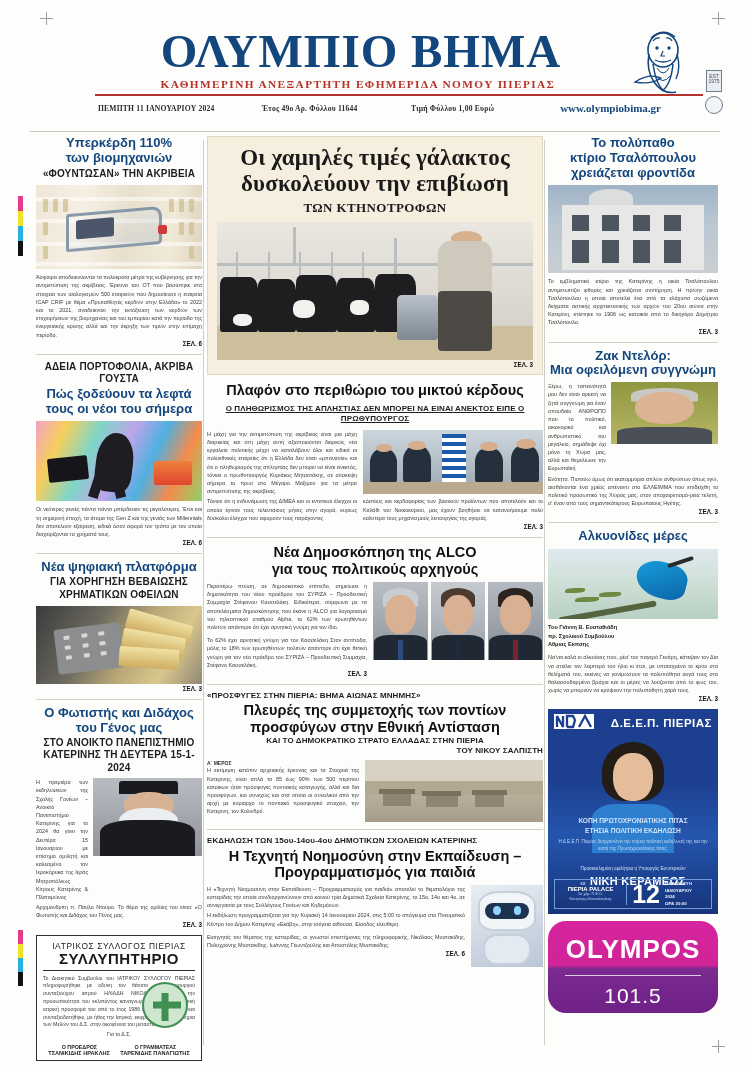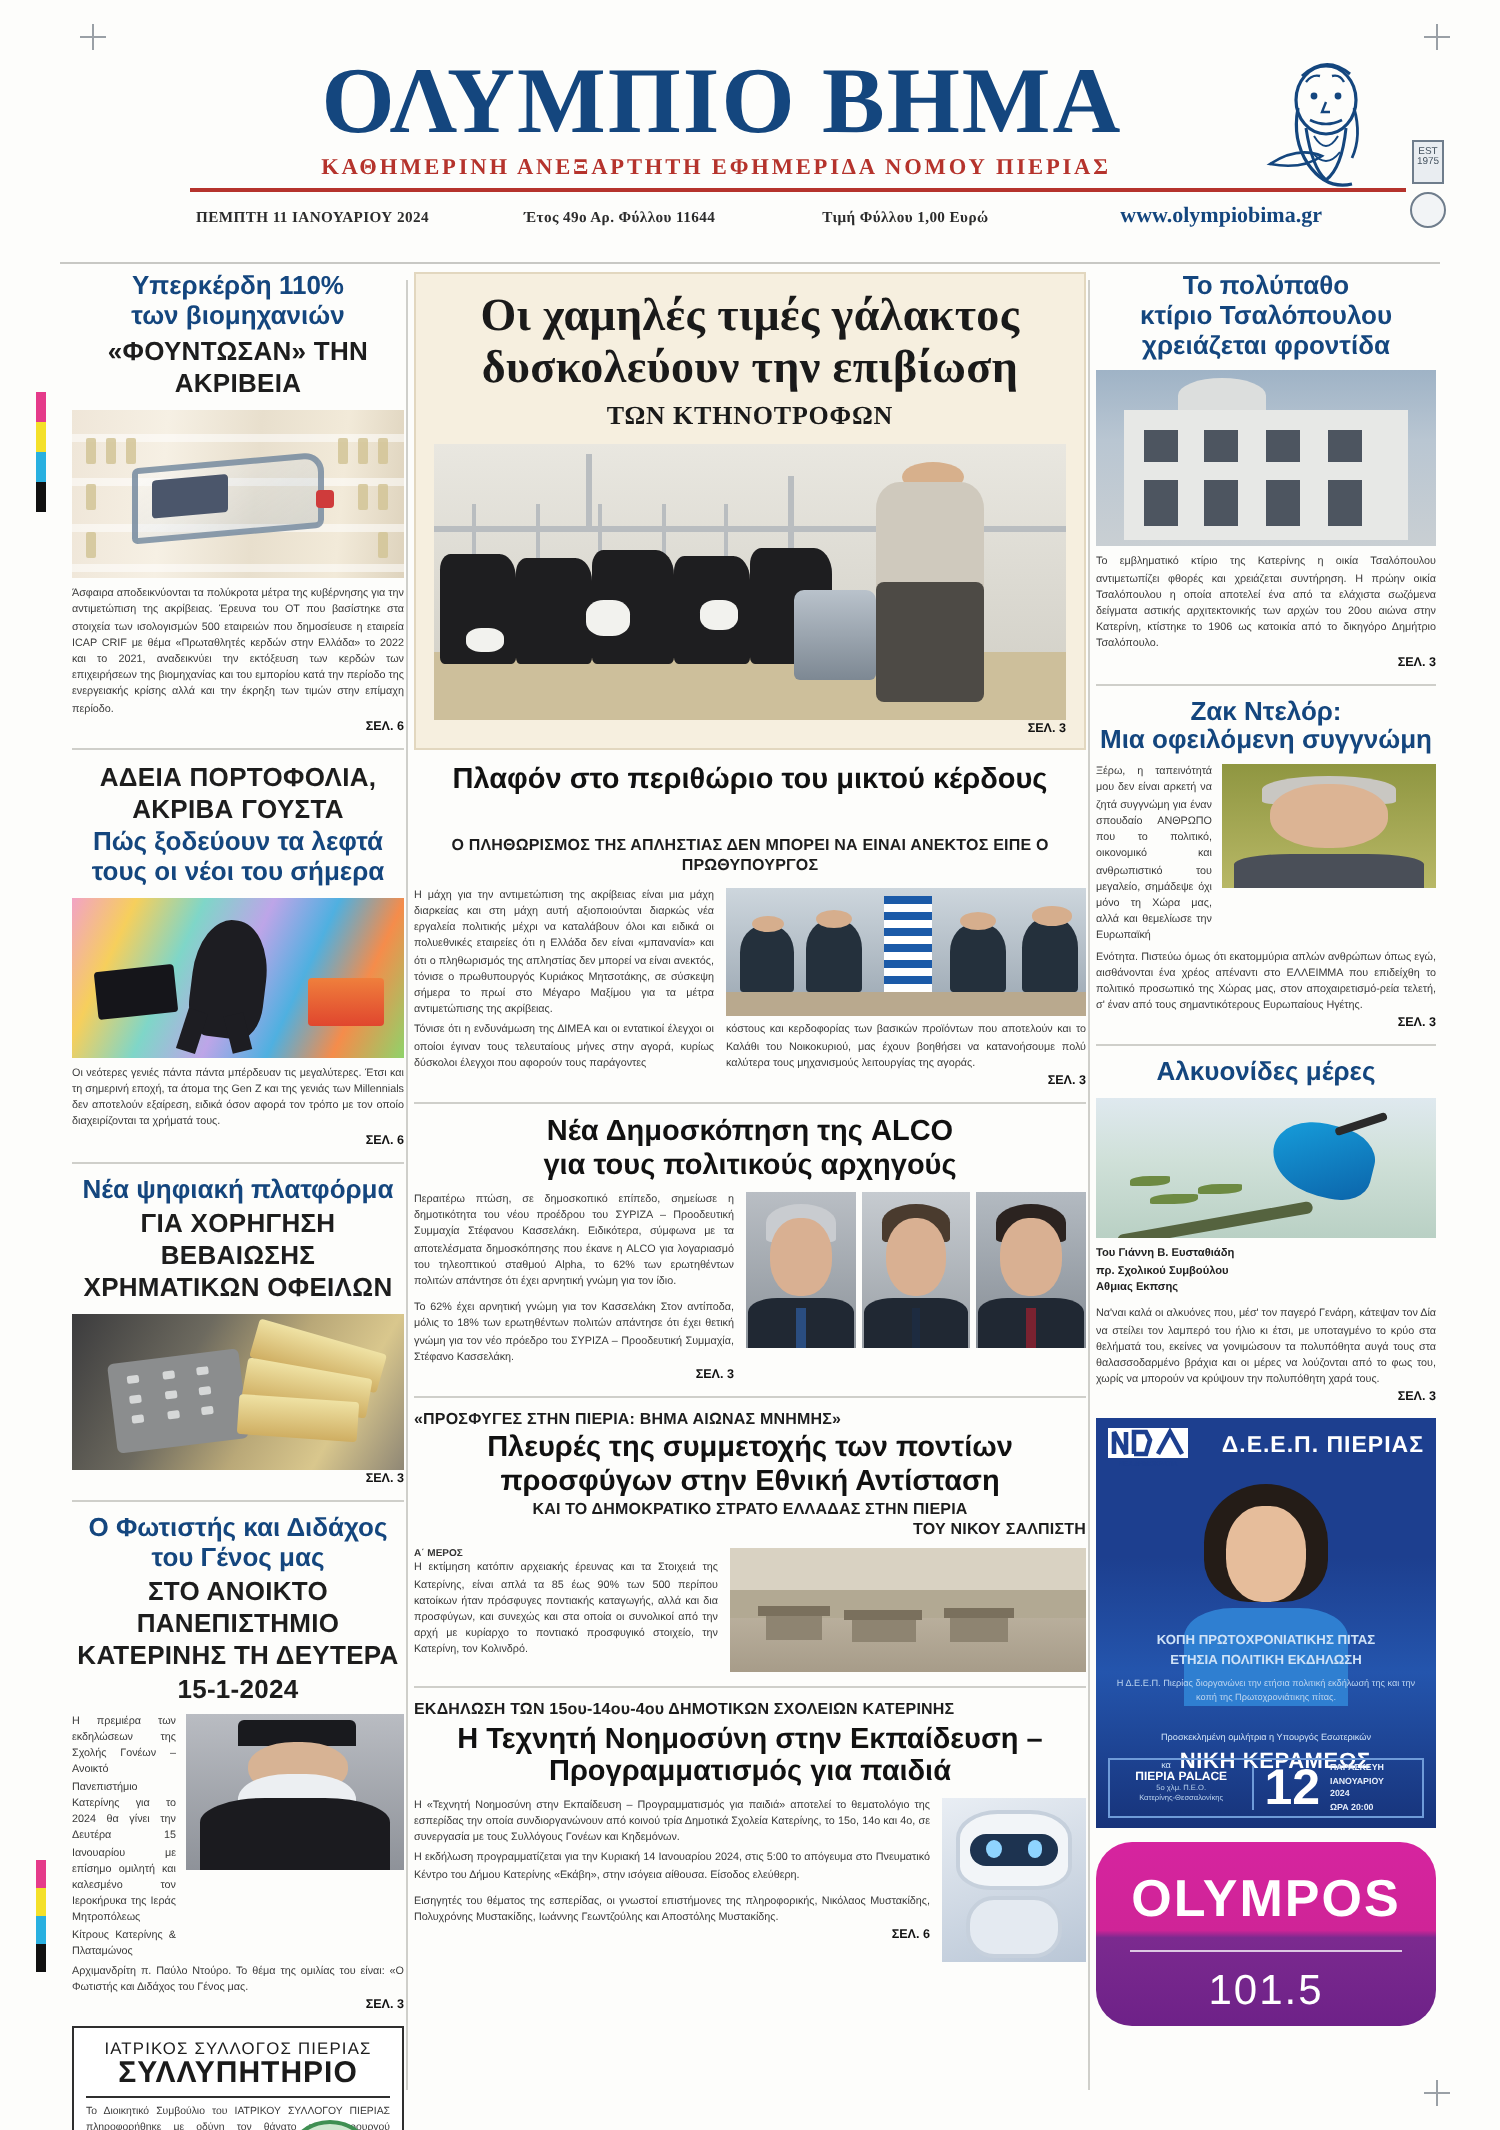--- a/index.html
+++ b/index.html
@@ -68,21 +68,21 @@
   .head-rule { position:absolute; left:30px; top:131px; width:690px; height:1px; background:#c8c8c4; }
 
   
   .col-left  { position:absolute; left:36px;  top:136px; width:166px; }
   .col-mid   { position:absolute; left:207px; top:136px; width:336px; }
   .col-right { position:absolute; left:548px; top:136px; width:170px; }
 
   .vrule { position:absolute; width:1px; background:#cfcfca; }
 
   
-  .kicker { font-size:13px; font-weight:bold; color:#1d1d1d; text-align:center; letter-spacing:.15px; line-height:1.25; }
+  .kicker { font-size:10px; font-weight:bold; color:#1d1d1d; text-align:center; letter-spacing:.15px; line-height:1.25; }
   .hl { text-align:center; color:#14467e; font-weight:bold; line-height:1.14; }
   .hl.s { font-size:13px; }
   .hl.m { font-size:14.5px; }
   .hl.blk { color:#111; }
   .subhead { text-align:center; font-size:8px; font-weight:bold; color:#1d1d1d; line-height:1.3; letter-spacing:.1px; }
   .body-txt { font-size:5.4px; color:#3a3a3a; line-height:1.52; text-align:justify; }
   .sel { font-size:6.3px; font-weight:bold; color:#111; text-align:right; margin-top:1px; }
   .sep { height:1px; background:#cfcfca; margin:7px 0 6px; }
 
   
@@ -436,21 +436,21 @@
         <div class="man-head"></div>
         <div class="man-body"></div>
         <div class="man-leg"></div>
         <div class="churn"></div>
       </div>
       <div class="sel">ΣΕΛ. 3</div>
     </div>
 
     <div style="margin-top:7px;">
       <div class="hl m blk">Πλαφόν στο περιθώριο του μικτού κέρδους</div>
-      <div class="subhead" style="margin-top:20px;">Ο ΠΛΗΘΩΡΙΣΜΟΣ ΤΗΣ ΑΠΛΗΣΤΙΑΣ ΔΕΝ ΜΠΟΡΕΙ ΝΑ ΕΙΝΑΙ ΑΝΕΚΤΟΣ ΕΙΠΕ Ο ΠΡΩΘΥΠΟΥΡΓΟΣ</div>
+      <div class="subhead" style="margin-top:6px;text-decoration:underline;">Ο ΠΛΗΘΩΡΙΣΜΟΣ ΤΗΣ ΑΠΛΗΣΤΙΑΣ ΔΕΝ ΜΠΟΡΕΙ ΝΑ ΕΙΝΑΙ ΑΝΕΚΤΟΣ ΕΙΠΕ Ο ΠΡΩΘΥΠΟΥΡΓΟΣ</div>
       <div style="display:flex; gap:6px; margin-top:5px;">
         <div style="width:150px;">
           <div class="body-txt">Η μάχη για την αντιμετώπιση της ακρίβειας είναι μια μάχη διαρκείας και στη μάχη αυτή αξιοποιούνται διαρκώς νέα εργαλεία πολιτικής μέχρι να καταλάβουν όλοι και ειδικά οι πολυεθνικές εταιρείες ότι η Ελλάδα δεν είναι «μπανανία» και ότι ο πληθωρισμός της απληστίας δεν μπορεί να είναι ανεκτός, τόνισε ο πρωθυπουργός Κυριάκος Μητσοτάκης, σε σύσκεψη σήμερα το πρωί στο Μέγαρο Μαξίμου για τα μέτρα αντιμετώπισης της ακρίβειας.</div>
         </div>
         <div class="photo ph-meet" style="flex:1; height:64px;">
           <div class="flag"></div>
           <div class="table"></div>
           <div class="p" style="left:4%; top:30%; width:15%; height:52%;"></div>
           <div class="h" style="left:7%; top:22%; width:9%; height:13%;"></div>
           <div class="p" style="left:22%; top:26%; width:16%; height:56%;"></div>

